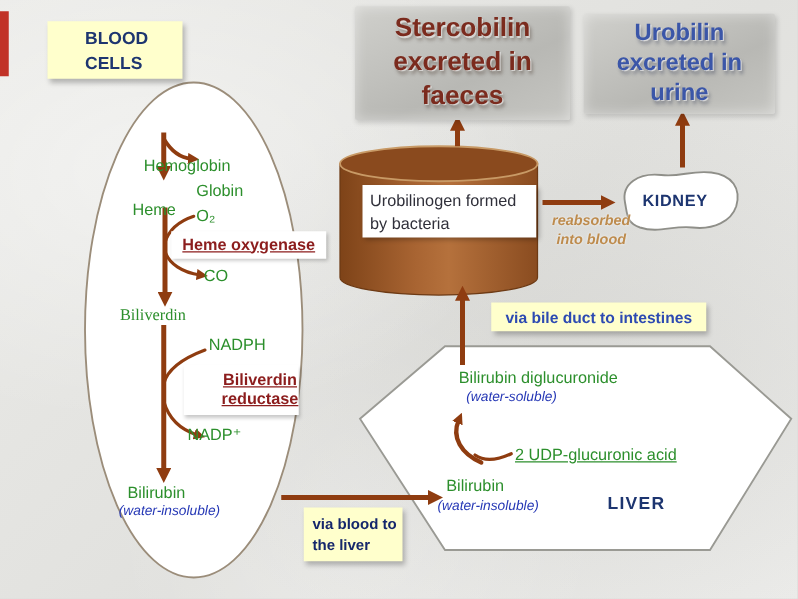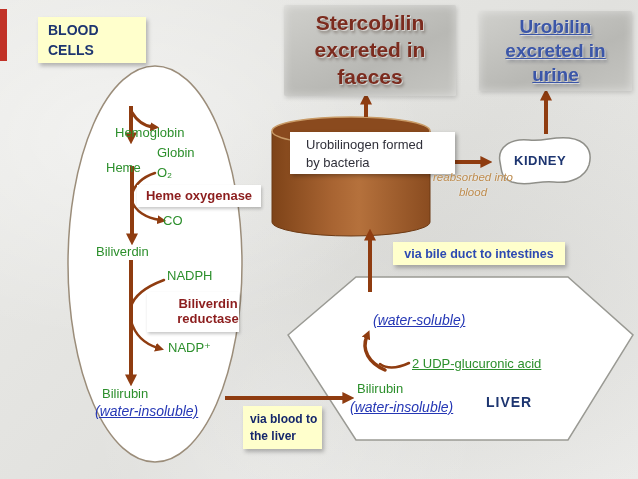--- a/index.html
+++ b/index.html
@@ -10,28 +10,28 @@
     background:
       radial-gradient(ellipse at 18% 28%, rgba(255,255,255,.45), transparent 42%),
       radial-gradient(ellipse at 72% 62%, rgba(196,196,192,.35), transparent 55%),
       radial-gradient(ellipse at 45% 85%, rgba(255,255,255,.25), transparent 40%),
       linear-gradient(135deg,#ebebe8,#e1e1de 55%,#ececea);
   }
   svg.layer{position:absolute;left:0;top:0;}
   .txt{position:absolute;white-space:nowrap;font-size:13px;line-height:1.2;}
   .green{color:#2c8f2c;}
   .navy{color:#1d3570;font-weight:bold;}
-  .sol{color:#2537b5;font-style:italic;font-size:14px;text-decoration:underline;}
+  .sol{color:#2537b5;font-style:italic;font-size:11px;}
   .enzymebox{
     position:absolute;background:#ffffff;color:#8c1d1d;font-weight:bold;
     font-size:13px;display:flex;align-items:center;justify-content:center;
-    text-align:center;box-shadow:1px 2px 3px rgba(0,0,0,.22);line-height:1.15;
+    text-align:center;box-shadow:1px 2px 3px rgba(0,0,0,.22);line-height:1.15;text-decoration:underline;
   }
   .notebox{
-    position:absolute;background:#ffffcc;box-shadow:2px 3px 4px rgba(0,0,0,.25);
+    position:absolute;background:#ffffcc;box-shadow:2px 3px 4px rgba(0,0,0,.25);justify-content:flex-end;
   }
   .titlebox{
     position:absolute;display:flex;align-items:center;justify-content:center;
     text-align:center;font-weight:bold;line-height:1.28;border-radius:2px;
     background:linear-gradient(155deg,#d0d0cc,#b8b8b4 60%,#c6c6c2);
     box-shadow:inset 0 0 10px rgba(255,255,255,.45), 1px 2px 4px rgba(0,0,0,.15);
   }
   .t-maroon{color:#7b2b1e;font-size:21px;
     text-shadow:1px 1px 0 rgba(255,255,255,.55), 2px 3px 3px rgba(40,20,10,.35);}
   .t-blue{color:#3b56a8;font-size:19px;
@@ -93,56 +93,57 @@
   <div style="position:absolute;left:0;top:9px;width:7px;height:52px;background:#c13227;"></div>
 
   <div class="notebox" style="left:38px;top:17px;width:108px;height:46px;display:flex;align-items:center;">
     <div class="navy" style="padding-left:10px;font-size:14px;line-height:1.45;white-space:normal;width:88px;">BLOOD CELLS</div>
   </div>
 
   <div class="titlebox t-maroon" style="left:284px;top:5px;width:172px;height:91px;">
     <div style="width:130px;">Stercobilin excreted in faeces</div>
   </div>
 
-  <div class="titlebox t-blue" style="left:479px;top:11px;width:153px;height:80px;text-decoration:underline;">
+  <div class="titlebox t-blue" style="left:467px;top:11px;width:153px;height:80px;">
     <div style="width:120px;">Urobilin excreted in urine</div>
   </div>
 
   <div class="txt green" style="left:115px;top:89px;margin-top:36px;">Hemoglobin</div>
   <div class="txt green" style="left:157px;top:120px;margin-top:25px;">Globin</div>
   <div class="txt green" style="left:106px;top:160px;">Heme</div>
   <div class="txt green" style="left:157px;top:165px;">O₂</div>
   <div class="enzymebox" style="left:137px;top:185px;width:124px;height:22px;">
     <span>Heme oxygenase</span>
   </div>
   <div class="txt green" style="left:163px;top:213px;">CO</div>
-  <div class="txt green" style="left:96px;top:244px;">Biliverdin</div>
+  <div class="txt green" style="left:96px;top:244px;font-family:Liberation Serif, serif;">Biliverdin</div>
   <div class="txt green" style="left:167px;top:268px;">NADPH</div>
   <div class="enzymebox" style="left:147px;top:292px;width:92px;height:40px;white-space:normal;">
     <span style="width:72px;margin-left:30px;">Biliverdin reductase</span>
   </div>
-  <div class="txt green" style="left:168px;top:340px;text-align:right;">NADP⁺</div>
+  <div class="txt green" style="left:150px;top:340px;text-align:right;">NADP⁺</div>
   <div class="txt green" style="left:102px;top:386px;">Bilirubin</div>
   <div class="txt sol" style="left:95px;top:403px;">(water-insoluble)</div>
 
-  <div class="whitebox" style="left:290px;top:132px;width:165px;height:42px;padding:4px 16px;">
+  <div class="whitebox" style="left:290px;top:148px;width:139px;height:42px;padding:4px 6px;">
     <div style="font-size:13px;line-height:1.35;color:#30303a;white-space:normal;">Urobilinogen formed by bacteria</div>
   </div>
 
   <div class="txt navy" style="left:514px;top:153px;letter-spacing:0.5px;">KIDNEY</div>
   <div style="position:absolute;left:432px;top:170px;width:82px;text-align:center;font-size:11.5px;
-              font-weight:normal;font-style:italic;color:#bd8b4d;line-height:1.3;
+              font-weight:bold;font-style:italic;color:#bd8b4d;line-height:1.3;
               text-shadow:0 0 2px rgba(255,255,255,.9);">reabsorbed into blood</div>
 
   <div class="notebox" style="left:243px;top:406px;width:79px;height:43px;display:flex;align-items:center;">
     <span style="font-size:12px;font-weight:bold;color:#15276b;line-height:1.4;white-space:normal;padding-left:7px;">via blood to the liver</span>
   </div>
   <div class="notebox" style="left:393px;top:242px;width:172px;height:23px;display:flex;align-items:center;justify-content:center;">
     <span style="font-size:12.5px;font-weight:600;color:#2d4ab2;">via bile duct to intestines</span>
   </div>
 
+  <div class="txt green" style="left:367px;top:294px;">Bilirubin diglucuronide</div>
   <div class="txt sol" style="left:373px;top:312px;">(water-soluble)</div>
   <div class="txt green" style="left:412px;top:356px;text-decoration:underline;">2 UDP-glucuronic acid</div>
   <div class="txt green" style="left:357px;top:381px;">Bilirubin</div>
   <div class="txt sol" style="left:350px;top:399px;">(water-insoluble)</div>
   <div class="txt navy" style="left:486px;top:394px;font-size:14px;letter-spacing:1px;">LIVER</div>
 
 </div>
 
 </body></html>

